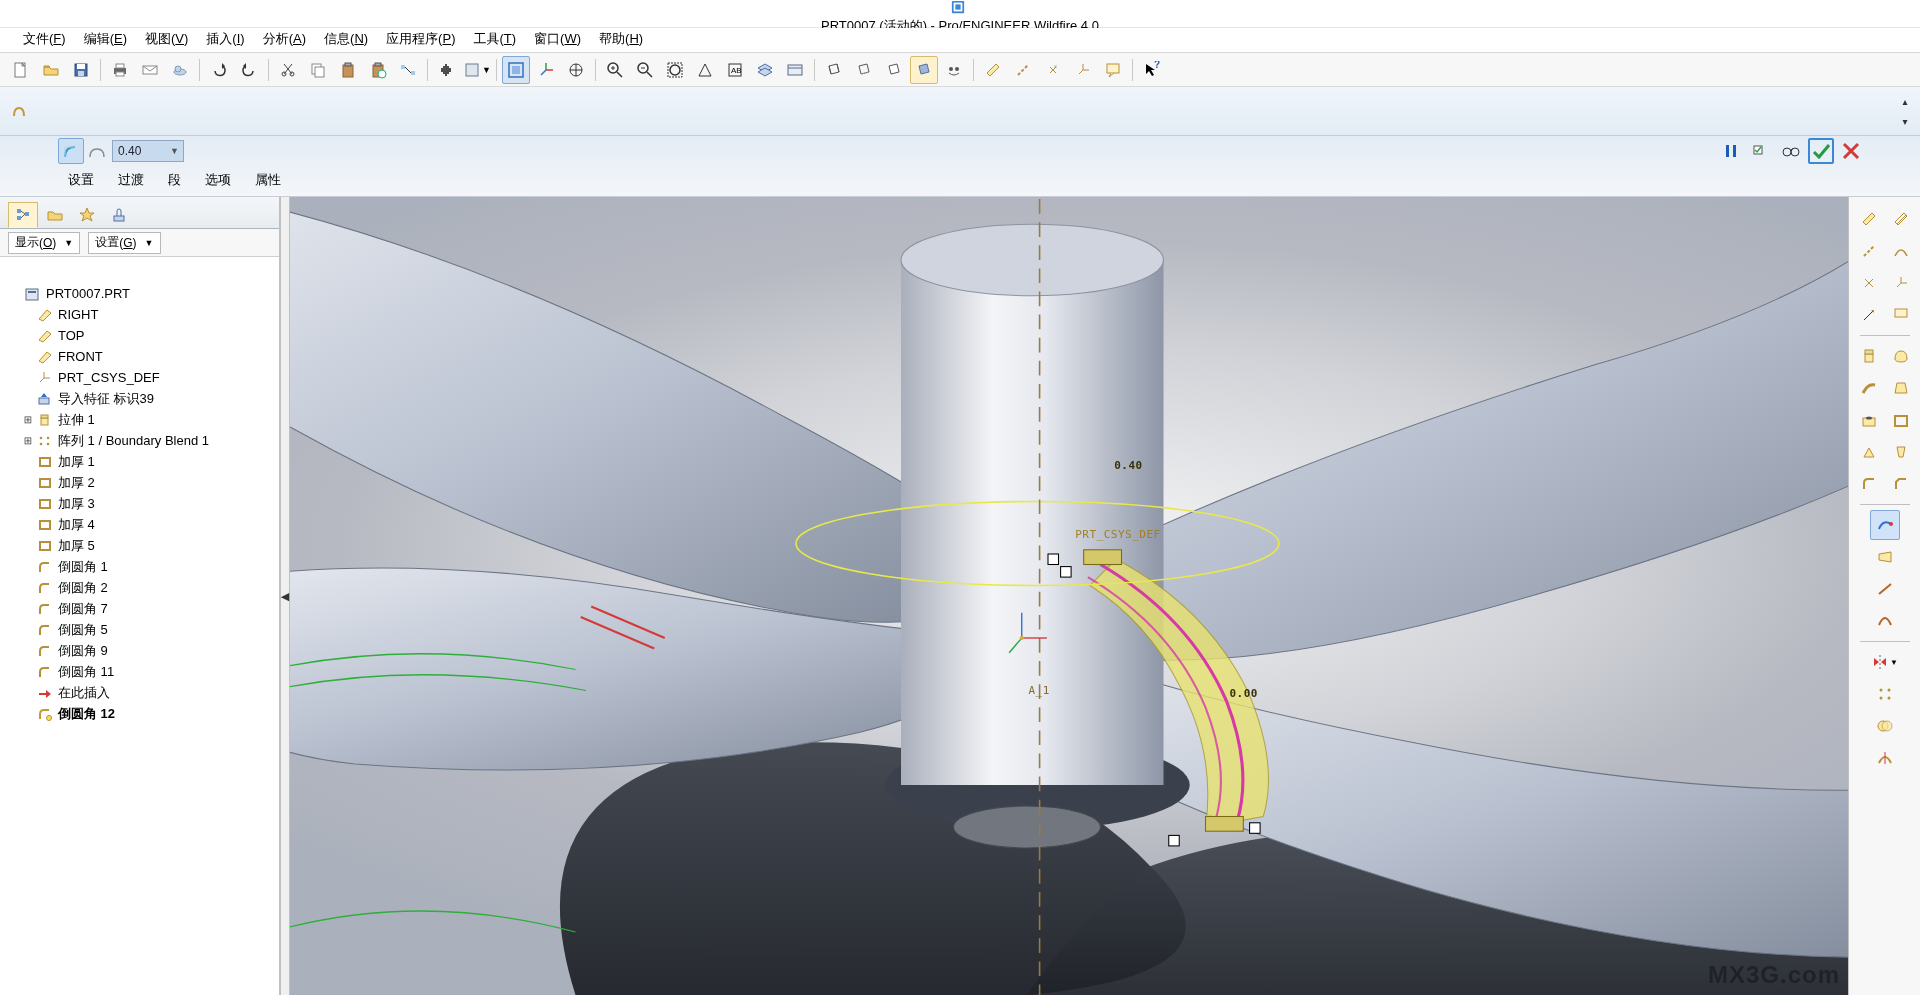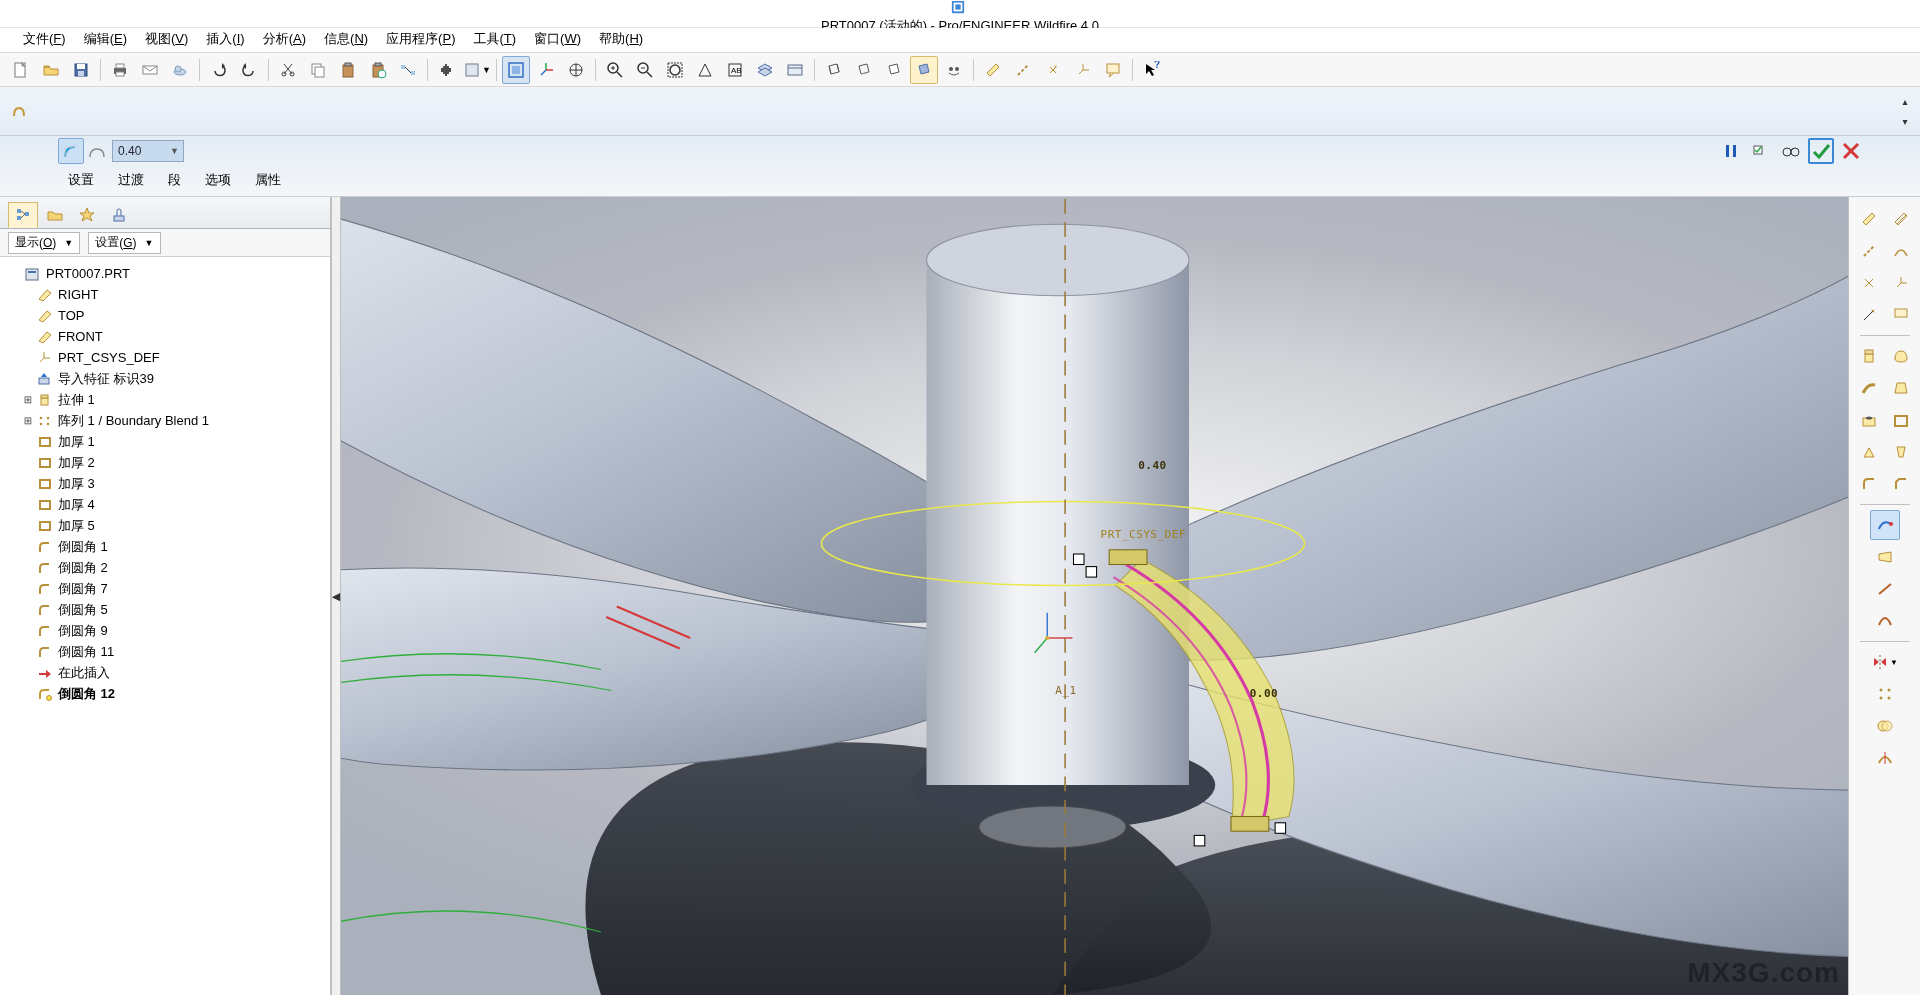--- a/index.html
+++ b/index.html
@@ -44,55 +44,55 @@
 .dash-right .rbtn.ok { border: 2px solid #3a88d6; }
 .dash-right .rbtn.cancel { }
 
 .side-updown { width: 18px; display:flex; flex-direction:column; justify-content:flex-start; }
 .side-updown .sbtn { height: 20px; display:flex; align-items:center; justify-content:center; font-size:10px; color:#333; }
 
 
 .main-body { flex: 1; display: flex; min-height: 0; }
 
 
-.model-tree-area { width: 331px; background: #ffffff; border-right: 1px solid #c0c0c0; display:flex; flex-direction:column; }
+.model-tree-area { width: 280px; background: #ffffff; border-right: 1px solid #c0c0c0; display:flex; flex-direction:column; }
 
 .tree-tabrow { height: 32px; display:flex; align-items:flex-end; padding-left:8px; background: linear-gradient(#f4f6f9, #e9ecef); border-bottom:1px solid #acb6c0; gap:2px; }
 .tree-tabrow .ticon { width: 30px; height: 26px; display:flex; align-items:center; justify-content:center; border:1px solid transparent; }
 .tree-tabrow .ticon.active { background:#fef4d1; border:1px solid #d6bb6f; border-bottom-color:#fef4d1; }
 
 .tree-filter { height:28px; display:flex; align-items:center; padding:0 8px; background:#f7f7f7; border-bottom:1px solid #d0d0d0; gap:8px; }
 .tree-filter .combo { height: 22px; background:#fff; border:1px solid #b8b8b8; display:flex; align-items:center; padding:0 6px; font-size:12px; }
 .tree-filter .combo .arrow { margin-left: 8px; font-size:9px; }
 
 .tree-body { flex:1; overflow:auto; padding:6px 4px; font-size:13px; }
 .tree-body .node { height:21px; display:flex; align-items:center; white-space:nowrap; }
 .tree-body .tw { width:16px; text-align:center; font-size:10px; color:#444; }
 .tree-body .tw.empty { color:transparent; }
 .tree-body .nicon { width:18px; height:16px; display:flex; align-items:center; justify-content:center; margin-right:4px; }
-.tree-body .node.level1 { padding-left: 4px; }
+.tree-body .node.level1 { padding-left: 4px; margin-top: 20px; }
 .tree-body .node.level2 { padding-left: 16px; }
 .tree-body .node.bold .label { font-weight: 700; }
 
 
 .collapse-handle { width:10px; background:#f0f0f0; display:flex; align-items:center; justify-content:center; border-right:1px solid #c0c0c0; border-left:1px solid #c0c0c0; }
 .collapse-handle .arrow { font-size:11px; color:#333; }
 
 
 .viewport { flex:1; position:relative; background: radial-gradient(ellipse 70% 55% at 52% 44%, #f5f5f6 0%, #d1d3d8 45%, #b7b9c2 70%, #abb1bc 100%); overflow:hidden; }
 
 
 .right-tools { width:72px; background:#f7f7f8; border-left:1px solid #c0c0c0; display:flex; flex-direction:column; align-items:center; padding:6px 0; }
 .right-tools .row { display:flex; }
 .right-tools .rtb { width:30px; height:30px; display:flex; align-items:center; justify-content:center; margin:1px; border-radius:2px; }
 .right-tools .rtb.sel { background: #d1e3f8; border:1px solid #7fa8d9; }
 .right-tools .rsep { width:50px; height:1px; background:#c0c0c0; margin:4px 0; }
 .right-tools .rtb .dd { font-size:8px; margin-left:1px; }
 
-.watermark { position:absolute; right:8px; bottom:6px; color:rgba(0,0,0,.35); font-size:28px; font-weight:700; letter-spacing:1px; user-select:none; }
+.watermark { position:absolute; right:8px; bottom:6px; color:rgba(0,0,0,.35); font-size:24px; font-weight:700; letter-spacing:1px; user-select:none; }
 
 
 svg.icon { width:18px; height:18px; }
 svg.icon-sm { width:14px; height:14px; }
 
 .csys-label { position:absolute; font-size:11px; color:#a08020; font-family: monospace; letter-spacing: .5px; }
 
 </style>
 </head>
 <body>

